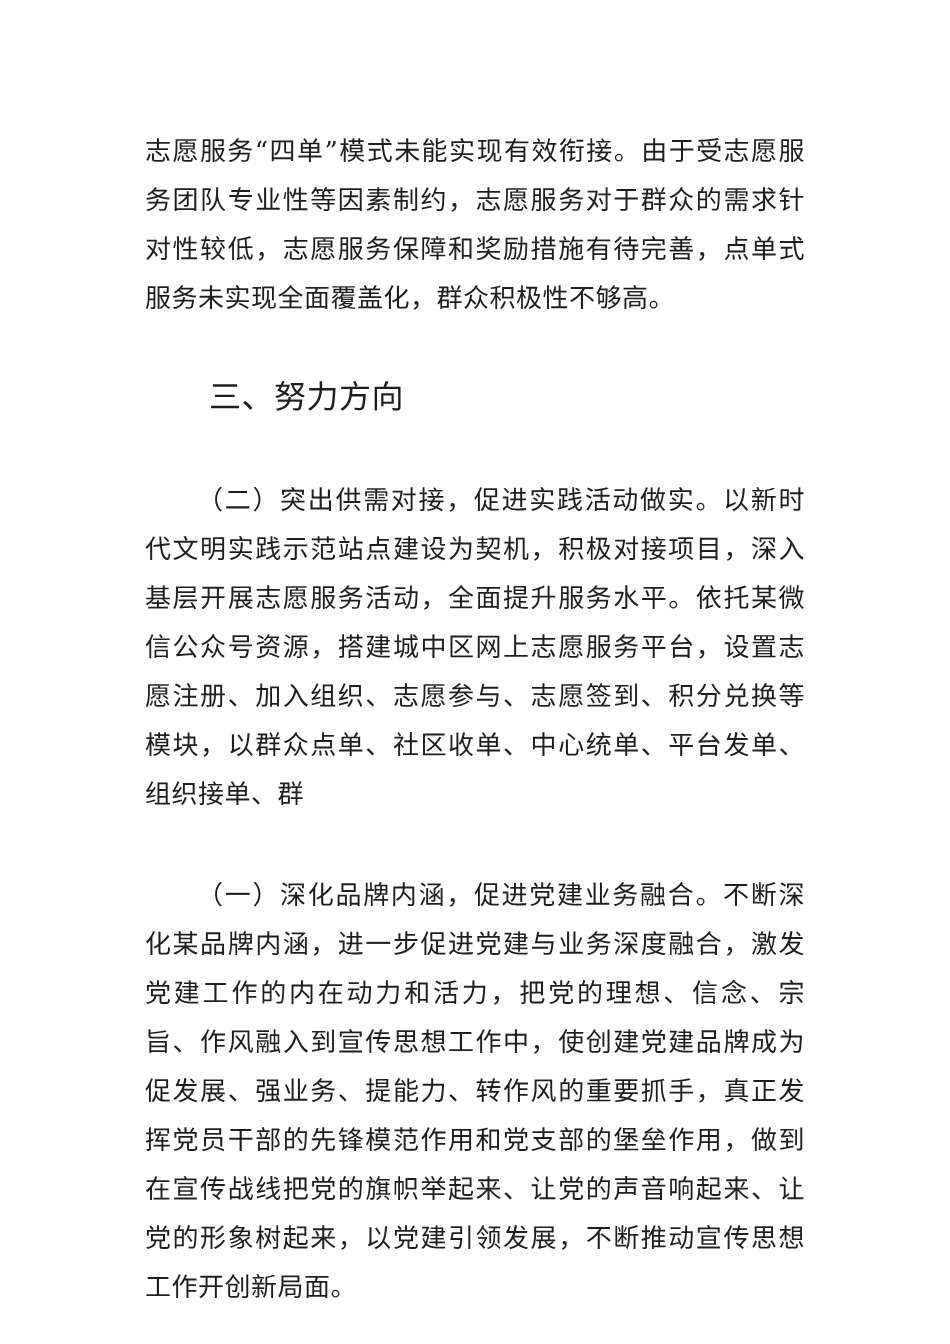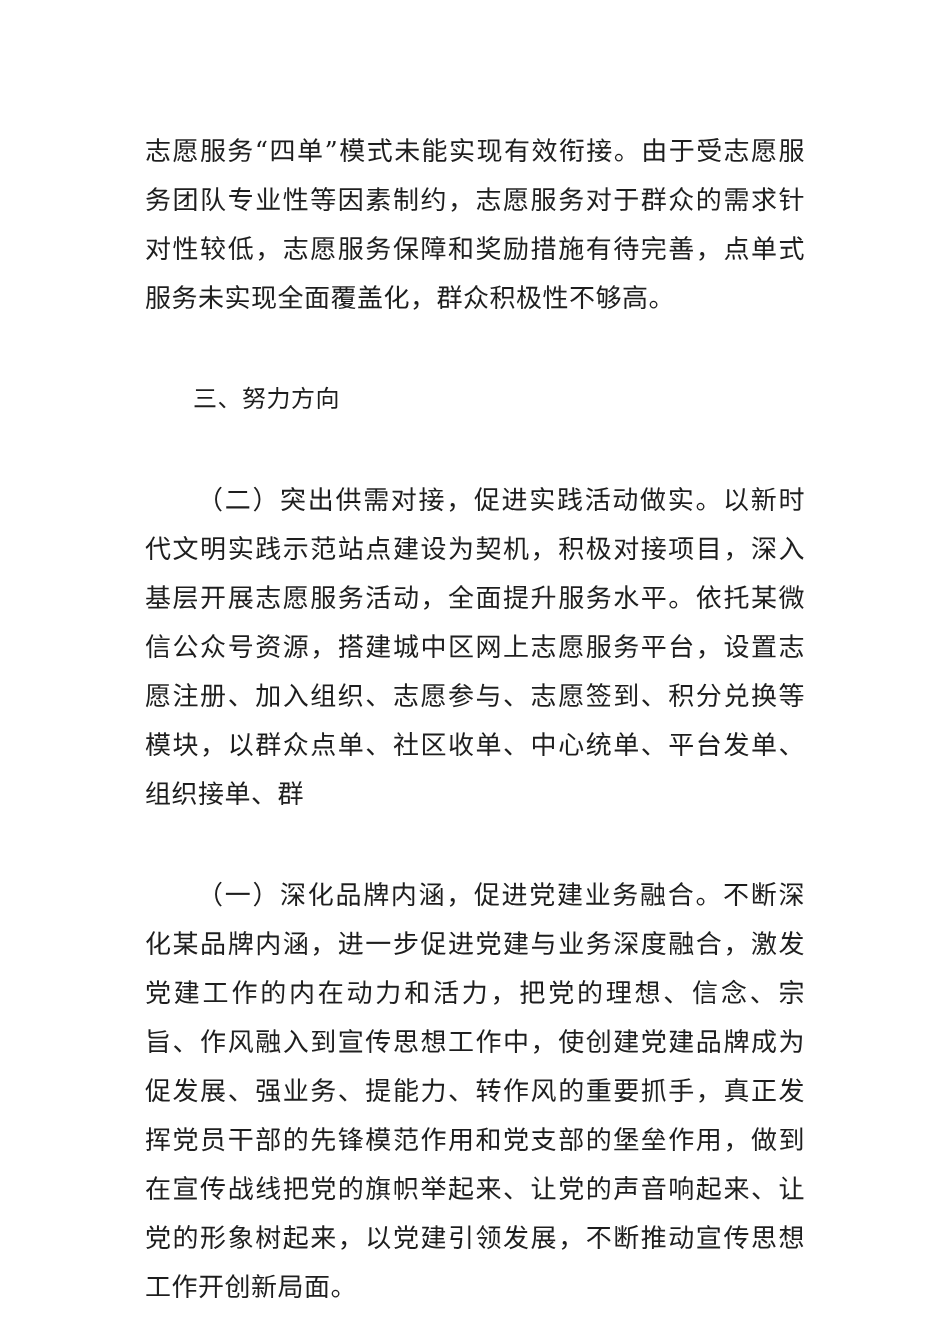--- a/index.html
+++ b/index.html
@@ -37,22 +37,23 @@
     margin: 0 0 52px 0;
     text-indent: 2em;
   }
   .para.continued {
     text-indent: 0;
   }
   .section-heading {
     margin: 0 0 52px 0;
     text-indent: 2em;
     font-weight: normal;
-    font-size: 24px;
+    font-size: 32px;
     line-height: 49px;
+    font-family: Liberation Mono, monospace;
   }
 </style>
 </head>
 <body>
 
 <div class="page">
   <div class="doc-body">
 
     <p class="para continued">志愿服务“四单”模式未能实现有效衔接。由于受志愿服务团队专业性等因素制约，志愿服务对于群众的需求针对性较低，志愿服务保障和奖励措施有待完善，点单式服务未实现全面覆盖化，群众积极性不够高。</p>
 

